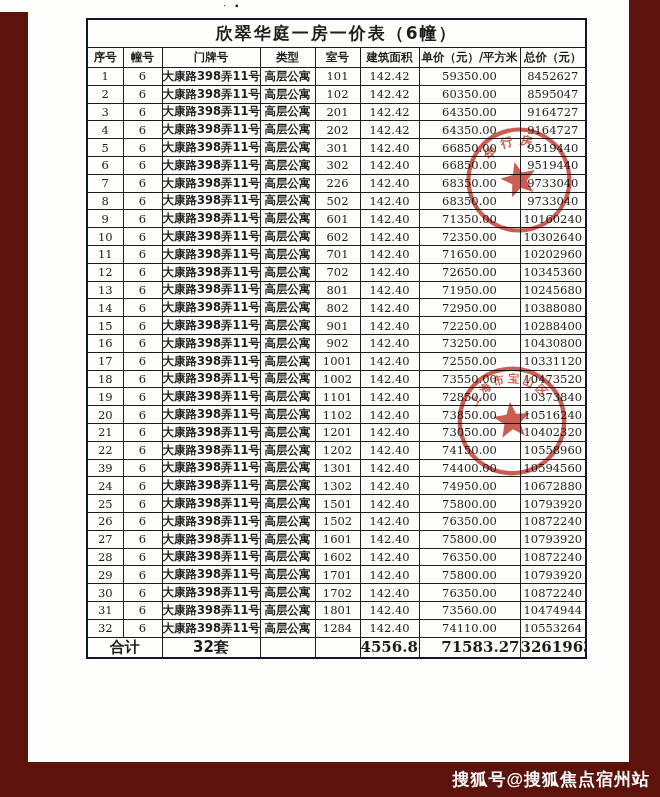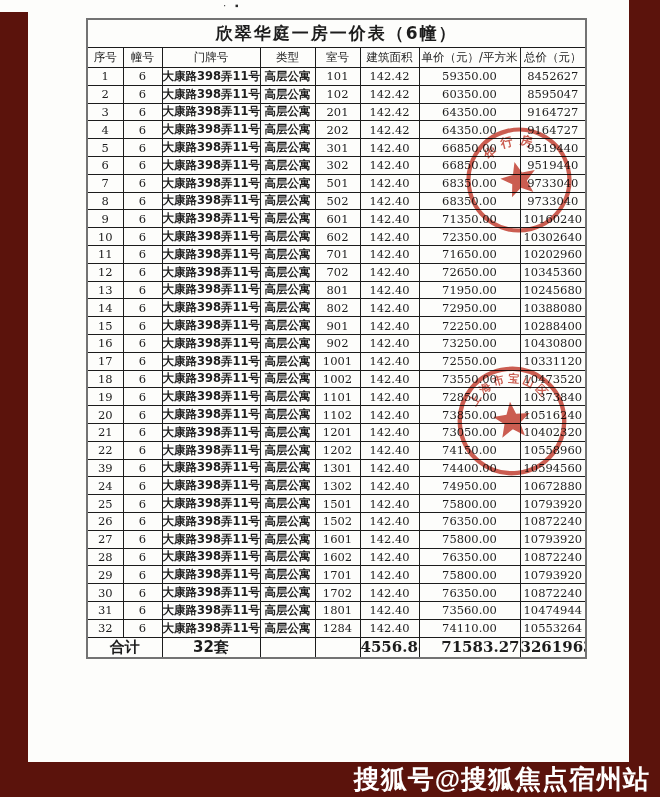--- a/index.html
+++ b/index.html
@@ -7,46 +7,46 @@
          font-family:"Liberation Sans","DejaVu Sans",sans-serif; overflow:hidden; }
 
   .frame-strip { position:absolute; background:#5b130c; }
   .strip-left  { left:0; top:12px; width:28px; height:750px; }
   .strip-right { left:629px; top:0; width:31px; height:762px; }
 
   .scan-marks { position:absolute; left:223px; top:0px; font-size:10px; color:#2a2a2a; letter-spacing:3px; }
 
   
   table.price-table { position:absolute; left:86px; top:18px; width:499px;
-      border-collapse:collapse; table-layout:fixed; border:2px solid #737373;
+      border-collapse:collapse; table-layout:fixed; border:2px solid #0f172a;
       font-family:"DejaVu Serif","Liberation Serif",serif; color:#1d1d1d; }
   .price-table td, .price-table th { border:1px solid #1c1c1c; text-align:center;
       padding:0; overflow:hidden; white-space:nowrap; vertical-align:middle; }
   .title-cell { font-family:"DejaVu Sans","Liberation Sans",sans-serif;
       font-size:17px; font-weight:bold; height:27px; letter-spacing:2px; }
   .header-row th { font-family:"DejaVu Sans","Liberation Sans",sans-serif;
-      font-size:11.5px; font-weight:normal; height:19px;margin-top:28px; }
+      font-size:11.5px; font-weight:bold; height:19px;margin-top:28px; }
   tbody td { font-size:11.5px; height:16.8px; }
   tbody td:nth-child(3), tbody td:nth-child(4) {
       font-family:"DejaVu Sans","Liberation Sans",sans-serif; font-weight:600; }
   tfoot td { font-size:15px; font-weight:bold; height:17px;
       font-family:"DejaVu Sans","Liberation Sans",sans-serif; }
   tfoot td.num { font-family:"DejaVu Serif","Liberation Serif",serif;text-align:right; }
 
   
   .seal { position:absolute; mix-blend-mode:multiply; opacity:.82; pointer-events:none; }
   .seal-1 { left:463px; top:124px; width:112px; height:112px; transform:rotate(-14deg); }
   .seal-2 { left:454px; top:363px; width:116px; height:116px; transform:rotate(-6deg); }
   .seal svg { width:100%; height:100%; }
 
   
   .footer-bar { position:absolute; left:0; top:762px; width:660px; height:35px;
       background:#5b130c; }
   .footer-bar span { display:block; line-height:35px; text-align:right; padding-right:10px;
-      color:#ffffff; font-weight:bold; font-size:26px; letter-spacing:1px; }
+      color:#ffffff; font-weight:bold; font-size:17px; letter-spacing:1px; }
 </style>
 </head>
 <body>
 
 <div class="frame-strip strip-left"></div>
 <div class="frame-strip strip-right"></div>
 
 <div class="scan-marks">· ▪</div>
 
 <table class="price-table">
@@ -134,21 +134,21 @@
         <td>302</td>
         <td>142.40</td>
         <td>66850.00</td>
         <td>9519440</td>
       </tr>
       <tr>
         <td>7</td>
         <td>6</td>
         <td>大康路398弄11号</td>
         <td>高层公寓</td>
-        <td>501</td>
+        <td>226</td>
         <td>142.40</td>
         <td>68350.00</td>
         <td>9733040</td>
       </tr>
       <tr>
         <td>8</td>
         <td>6</td>
         <td>大康路398弄11号</td>
         <td>高层公寓</td>
         <td>502</td>

